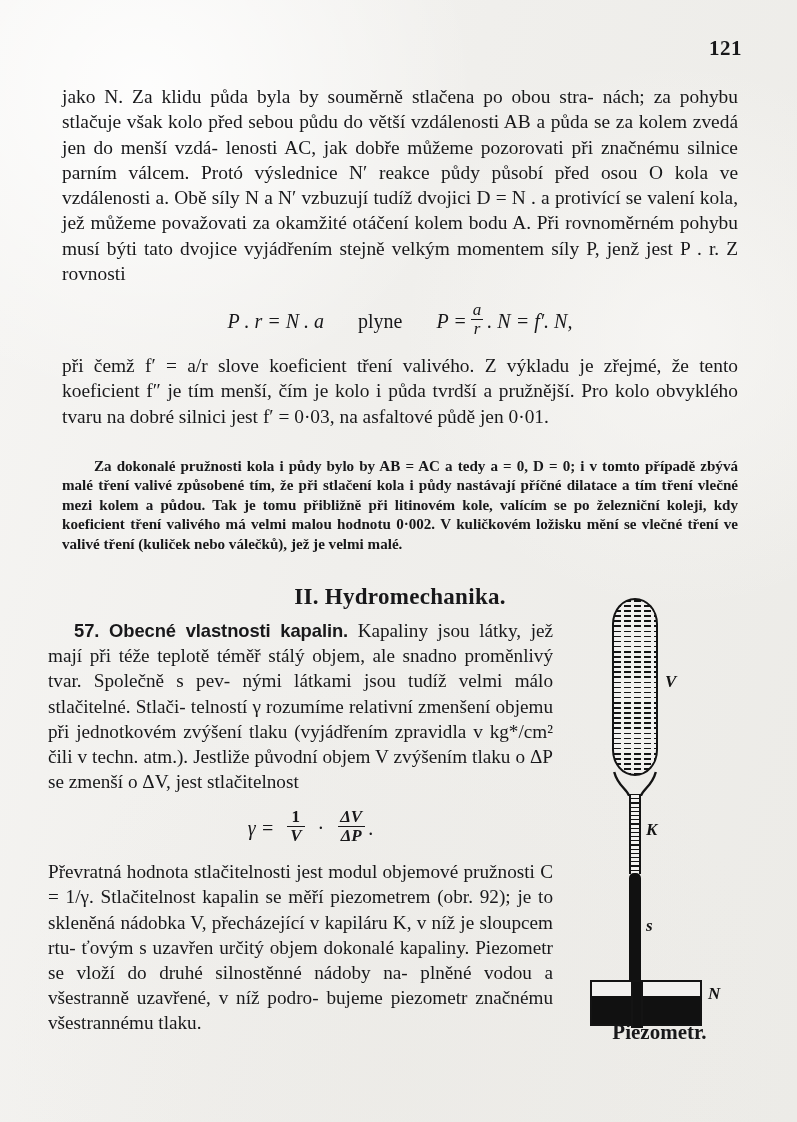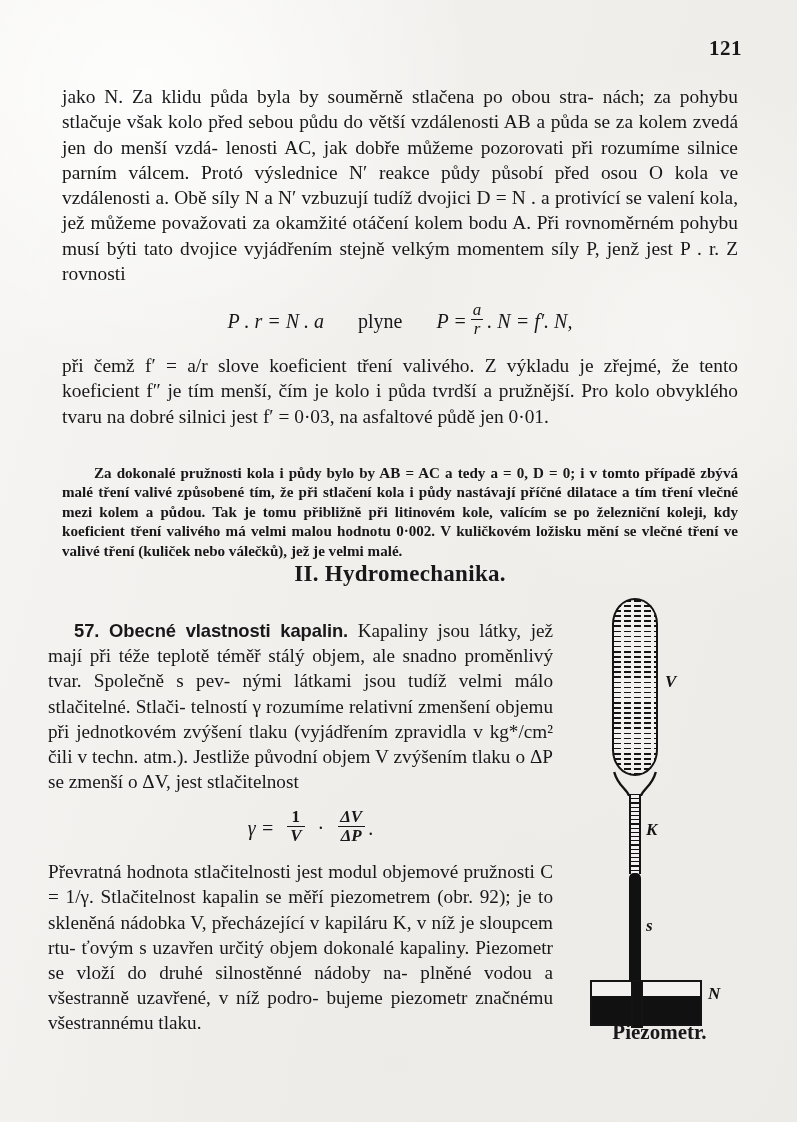--- a/index.html
+++ b/index.html
@@ -277,21 +277,21 @@
 <div class="page">
 
   <div class="folio">121</div>
 
   <div class="body-col">
 
     <p class="main">
       <span>jako N. Za klidu půda byla by souměrně stlačena po obou stra-</span>
       <span>nách; za pohybu stlačuje však kolo před sebou půdu do větší</span>
       <span>vzdálenosti AB a půda se za kolem zvedá jen do menší vzdá-</span>
-      <span>lenosti AC, jak dobře můžeme pozorovati při rozumíme silnice</span>
+      <span>lenosti AC, jak dobře můžeme pozorovati při značnému silnice</span>
       <span>parním válcem. Protó výslednice N′ reakce půdy působí před</span>
       <span>osou O kola ve vzdálenosti a. Obě síly N a N′ vzbuzují tudíž</span>
       <span>dvojici D = N . a protivící se valení kola, jež můžeme považovati</span>
       <span>za okamžité otáčení kolem bodu A. Při rovnoměrném pohybu musí</span>
       <span>býti tato dvojice vyjádřením stejně velkým momentem síly P,</span>
       <span>jenž jest P . r. Z rovnosti</span>
     </p>
 
     <div class="eq" style="margin-top:16px; margin-bottom:14px;">
       <span class="eq-row">
@@ -308,30 +308,30 @@
       </span>
     </div>
 
     <p class="main">
       <span>při čemž f′ = a/r slove koeficient tření valivého. Z výkladu je</span>
       <span>zřejmé, že tento koeficient f″ je tím menší, čím je kolo i půda</span>
       <span>tvrdší a pružnější. Pro kolo obvyklého tvaru na dobré silnici jest</span>
       <span>f′ = 0·03, na asfaltové půdě jen 0·01.</span>
     </p>
 
-    <p class="smallprint" style="margin-top:35px;">
+    <p class="smallprint" style="margin-top:28px;">
       <span class="indent"></span><span>Za dokonalé pružnosti kola i půdy bylo by AB = AC a tedy a = 0,</span>
       <span>D = 0; i v tomto případě zbývá malé tření valivé způsobené tím, že při stlačení</span>
       <span>kola i půdy nastávají příčné dilatace a tím tření vlečné mezi kolem a půdou. Tak</span>
       <span>je tomu přibližně při litinovém kole, valícím se po železniční koleji, kdy koeficient</span>
       <span>tření valivého má velmi malou hodnotu 0·002. V kuličkovém ložisku mění se</span>
       <span>vlečné tření ve valivé tření (kuliček nebo válečků), jež je velmi malé.</span>
     </p>
 
-    <h2 class="section-head" style="">II. Hydromechanika.</h2>
+    <h2 class="section-head" style="margin-top:30px;">II. Hydromechanika.</h2>
 
   </div>
 
   <div class="lower">
     <div class="lower-text">
 
       <p class="main">
         <span style="display:inline-block;width:26px;"></span><span class="run-in">57. Obecné vlastnosti kapalin.</span>
         <span>Kapaliny</span>
         <span>jsou látky, jež mají při téže teplotě téměř stálý</span>

